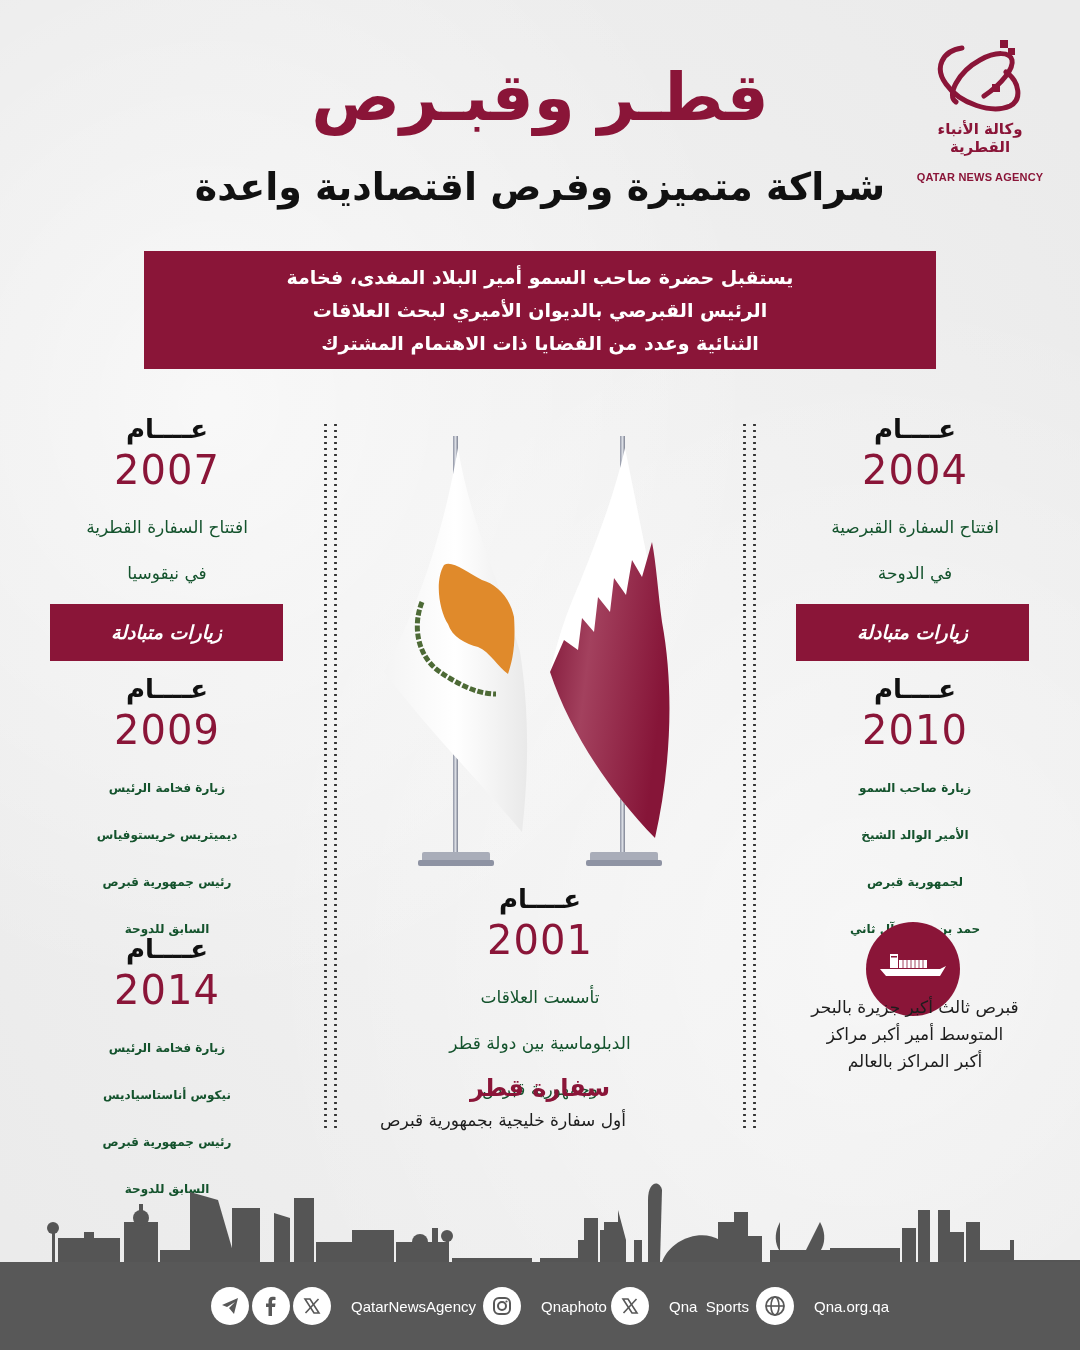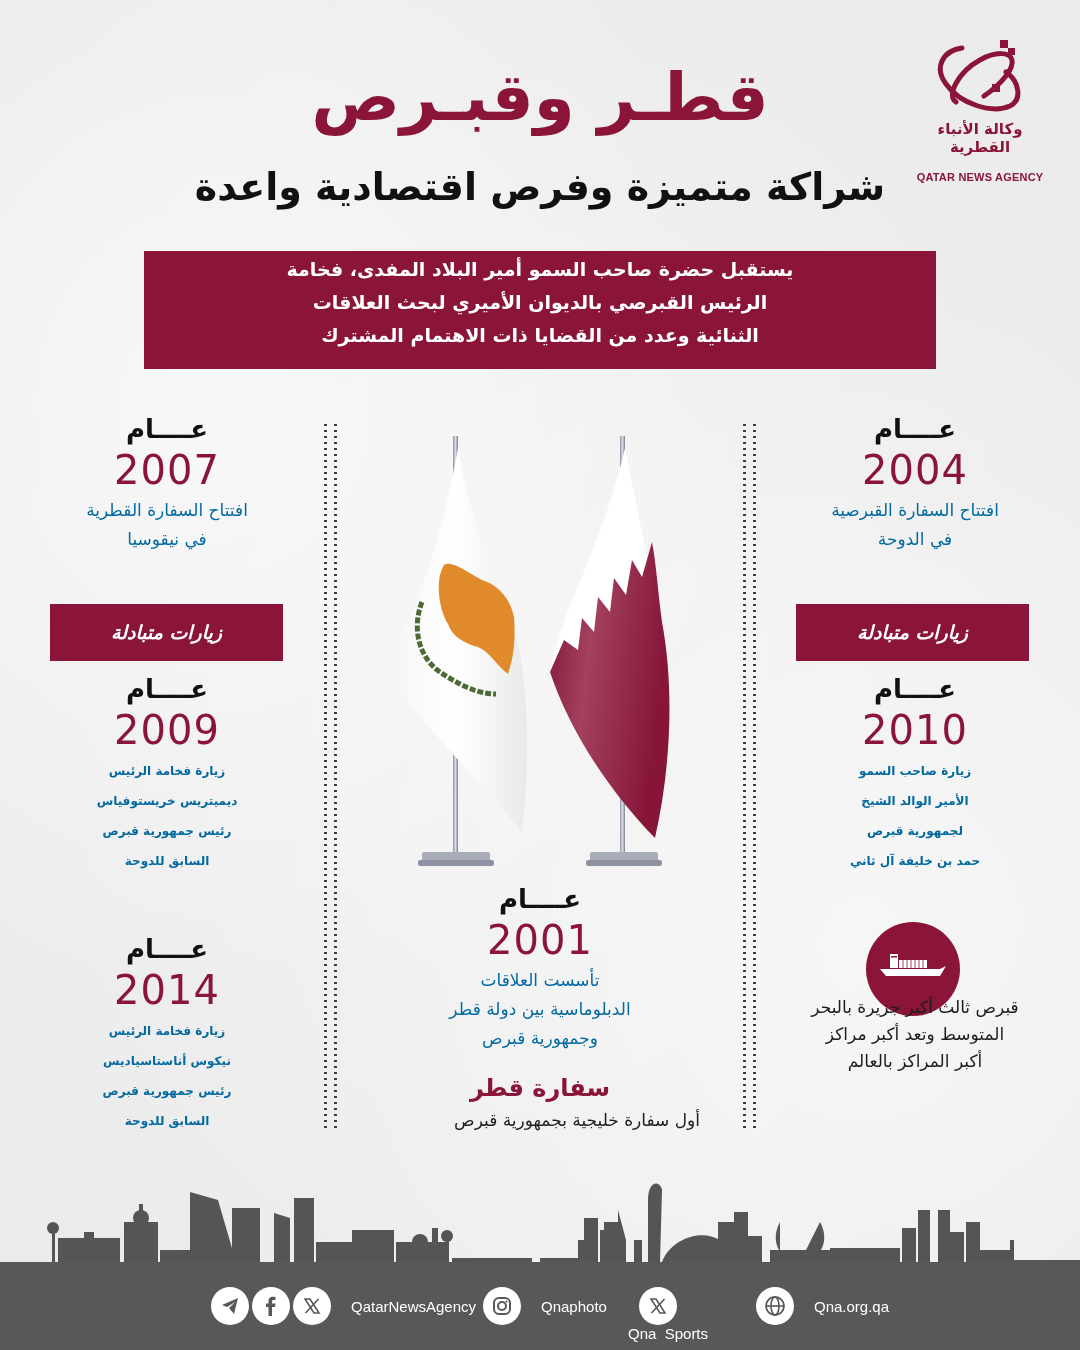--- a/index.html
+++ b/index.html
@@ -20,46 +20,46 @@
   #logo { left: 905px; top: 36px; width: 150px; text-align: center; }
   #logo svg { display: block; margin: 0 auto; }
   #logo .ar { font-size: 15px; color: #8a1538; font-weight: bold; margin-top: 2px; direction: rtl; }
   #logo .en { font-family: "Liberation Sans", sans-serif; font-size: 11px; font-weight: bold; color: #8a1538; letter-spacing: 0.2px; margin-top: 15px; }
 
   
   #title { left: 250px; top: 62px; width: 580px; text-align: center; font-size: 66px; font-weight: bold; color: #8a1538; direction: rtl; line-height: 1.1; }
   #subtitle { left: 140px; top: 165px; width: 800px; text-align: center; font-size: 38px; font-weight: bold; color: #111; direction: rtl; line-height: 1.2; }
 
   
-  #banner { left: 144px; top: 251px; width: 792px; height: 118px; background: #8a1538; color: #fff; direction: rtl; text-align: center; padding-top: 2px; }
+  #banner { left: 144px; top: 251px; width: 792px; height: 118px; background: #8a1538; color: #fff; direction: rtl; text-align: center; padding-top: 10px; }
   #banner .line { font-size: 19px; font-weight: bold; line-height: 33px; }
 
   
   .divider { width: 3px; top: 422px; height: 706px; background-image: radial-gradient(circle, #333 1.1px, transparent 1.3px); background-size: 3px 6px; background-repeat: repeat-y; }
 
   
   .item { text-align: center; direction: rtl; }
   .item .am { font-size: 26px; font-weight: bold; color: #111; letter-spacing: 6px; line-height: 30px; }
   .item .year { font-family: "DejaVu Sans", sans-serif; font-size: 40px; color: #8a1538; line-height: 52px; letter-spacing: 1px; }
-  .item .desc { font-size: 17px; line-height: 29px; color: #0369a1; }
+  .item .desc { font-size: 17px; line-height: 29px; color: #14532d; margin-top: 17px; }
   .item .desc.bold { font-weight: bold; font-size: 12px; line-height: 30px; }
 
   .pill { background: #8a1538; color: #fff; text-align: center; font-weight: bold; font-size: 19px; direction: rtl; height: 57px; line-height: 57px; font-style: italic; }
 
   
   #flags { left: 370px; top: 432px; width: 340px; height: 440px; }
 
   
   #ship-circle { left: 866px; top: 922px; width: 94px; height: 94px; border-radius: 50%; background: #8a1538; }
   #ship-circle svg { position: absolute; left: 12px; top: 30px; }
 
   #fact { left: 790px; top: 994px; width: 250px; text-align: center; direction: rtl; font-size: 17px; line-height: 27px; }
 
   #embassy-title { left: 420px; top: 1070px; width: 240px; text-align: center; direction: rtl; font-size: 24px; font-weight: bold; color: #8a1538; line-height: 36px; }
-  #embassy-desc { left: 380px; top: 1106px; width: 320px; text-align: right; direction: rtl; font-size: 17px; line-height: 28px; }
+  #embassy-desc { left: 380px; top: 1106px; width: 320px; text-align: left; direction: rtl; font-size: 17px; line-height: 28px; }
 
   
   #skyline { left: 0; top: 1170px; width: 1080px; height: 95px; }
 
   
   #footer { left: 0; top: 1262px; width: 1080px; height: 88px; background: #585858; }
   .social { position: absolute; top: 25px; display: flex; align-items: center; }
   .social .circle { width: 38px; height: 38px; border-radius: 50%; background: #fff; display: flex; align-items: center; justify-content: center; margin-right: 3px; }
   .social .label { font-family: "Liberation Sans", sans-serif; font-size: 15px; color: #fff; margin-left: 17px; white-space: nowrap; }
 </style>
@@ -122,21 +122,21 @@
         <line x1="37" y1="8" x2="37" y2="16"></line>
       <line x1="41" y1="8" x2="41" y2="16"></line>
         <line x1="45" y1="8" x2="45" y2="16"></line>
     </g>
     <path d="M2 17 L62 17 L68 14 L62 24 L8 24 Z" fill="#fff"></path>
   </svg>
 </div>
 
 <div id="fact" class="abs">
   <div>قبرص ثالث أكبر جزيرة بالبحر</div>
-  <div>المتوسط وتعد أكبر مراكز</div>
+  <div>المتوسط أمير أكبر مراكز</div>
   <div>أكبر المراكز بالعالم</div>
 </div>
 
 <div class="abs item" style="left:42px; top:414px; width:250px;">
   <div class="am">عــــام</div>
   <div class="year">2007</div>
   <div class="desc">افتتاح السفارة القطرية</div>
   <div class="desc">في نيقوسيا</div>
 </div>
 
@@ -289,21 +289,21 @@
     <div class="circle">
       <svg width="20" height="20" viewBox="0 0 20 20">
           <rect x="2" y="2" width="16" height="16" rx="5" fill="none" stroke="#585858" stroke-width="2"></rect>
           <circle cx="10" cy="10" r="4" fill="none" stroke="#585858" stroke-width="2"></circle>
           <circle cx="14.5" cy="5.5" r="1.1" fill="#585858"></circle>
         </svg>
     </div>
     <span class="label">Qnaphoto</span>
   </div>
 
-  <div class="social" style="left:611px;flex-direction:column;">
+  <div class="social" style="left:611px;">
     <div class="circle">
       <svg width="18" height="18" viewBox="0 0 18 18">
           <path d="M2 2 L7 2 L16 16 L11 16 Z" fill="none" stroke="#585858" stroke-width="1.6"></path>
           <path d="M15.5 2 L2.5 16" stroke="#585858" stroke-width="1.6"></path>
         </svg>
     </div>
     <span class="label" style="white-space:pre">Qna  Sports</span>
   </div>
 
   <div class="social" style="left:756px;">

